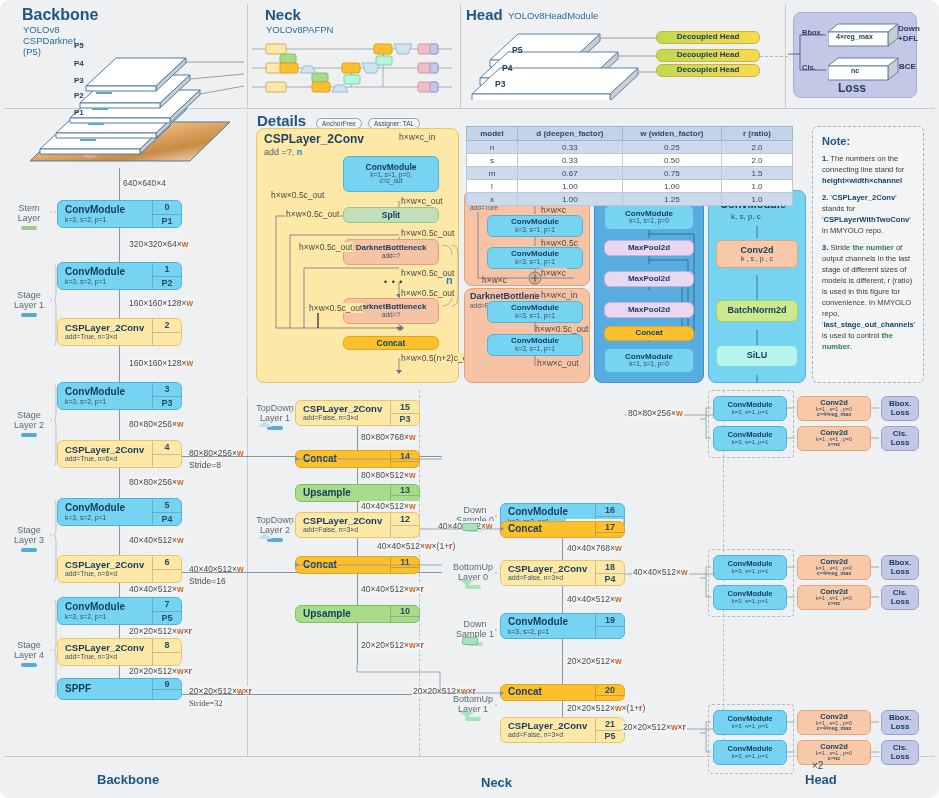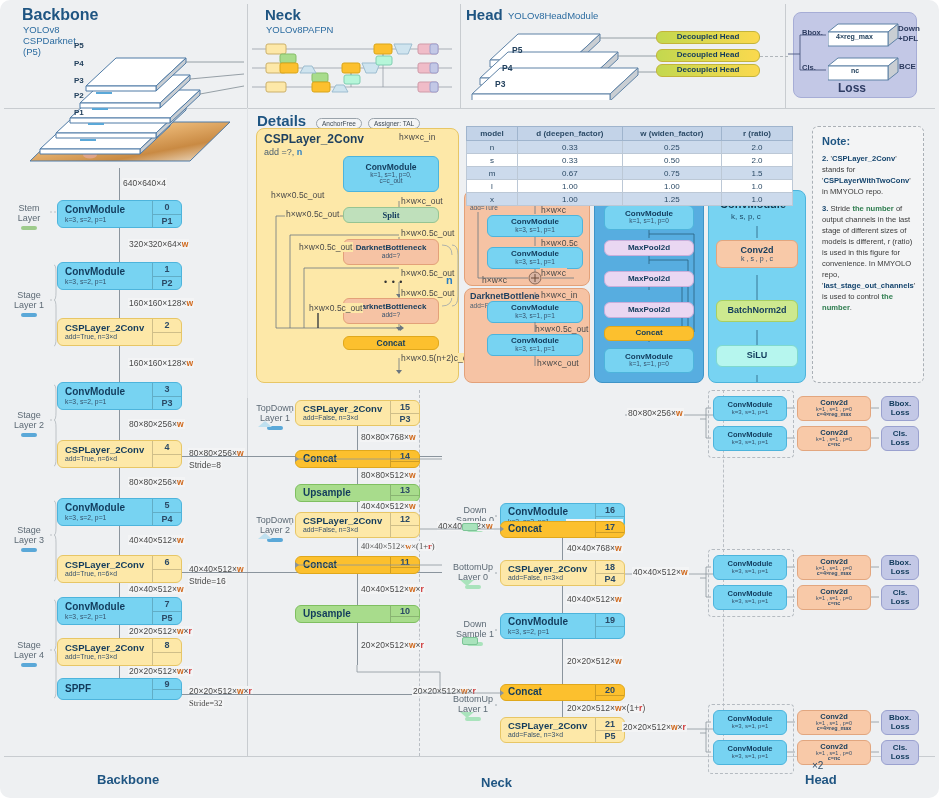--- a/index.html
+++ b/index.html
@@ -16,21 +16,21 @@
   .box .t2{color:#35506b;line-height:1.05;}
   .nodeblue{background:#77d3f2;border-color:#4db4dc;}
   .nodeyellow{background:#fde8a8;border-color:#e7c666;}
   .nodeorange{background:#fcc02e;border-color:#e0a81c;}
   .nodegreen{background:#a8dc8c;border-color:#7fbf61;}
   .nodesalmon{background:#f6c3a4;border-color:#e3a179;}
   .nodeconv2d{background:#f8c9a8;border-color:#e2a67f;}
   .nodebn{background:#cde98f;border-color:#a8cf62;}
   .nodesilu{background:#b6f6ee;border-color:#7fd9ce;}
   .nodeloss{background:#c3c8e6;border-color:#9aa1cf;}
-  .nodesplit{background:#bfe0bb;border-color:#96c492;font-family:Liberation Serif, serif;}
+  .nodesplit{background:#bfe0bb;border-color:#96c492;}
   .nodepool{background:#ead7f2;border-color:#c9aedb;}
   .nodehead{background:linear-gradient(90deg,#c3d84f,#fbd94e);border-color:#c3b43a;}
   .idxwrap{position:absolute;right:0;top:0;bottom:0;width:28px;border-left:1px solid rgba(0,0,0,.18);display:flex;flex-direction:column;}
   .idxwrap .a,.idxwrap .b{flex:1;display:flex;align-items:center;justify-content:center;font-size:9px;color:#2b4a66;font-weight:bold;}
   .idxwrap .b{border-top:1px solid rgba(0,0,0,.18);}
   .tag{position:absolute;font-size:8.5px;color:#4a4a4a;background:#f3f4f5;padding:0 1px;white-space:nowrap;}
   .tag .w{color:#d06a1e;font-weight:bold;}
   .tag .r{color:#cf3b3b;font-weight:bold;}
   .stage{position:absolute;font-size:9px;color:#5d6a75;text-align:center;line-height:1.15;}
   .stagebar{width:16px;height:4px;border-radius:2px;margin:2px auto 0;}
@@ -468,20 +468,21 @@
         <td>x</td>
           <td>1.00</td>
         <td>1.25</td>
           <td>1.0</td>
         </tr>
     </tbody>
   </table>
 
   <div class="note" style="left:812px;top:126px;width:112px;height:257px;">
     <h4>Note:</h4>
+    <p><b style="color:#15456e;">1.</b> <span>The numbers on the connecting line stand for </span><b>height×width×channel</b></p>
     <p><b style="color:#15456e;">2.</b> <span>'</span><b>CSPLayer_2Conv</b><span>' stands for '</span><b>CSPLayerWithTwoConv</b><span>' in MMYOLO repo.</span></p>
     <p><b style="color:#15456e;">3.</b> <span>Stride </span><span class="g">the number</span><span> of output channels in the last stage of different sizes of models is different, r (ratio) is used in this figure for convenience. In MMYOLO repo, '</span><b>last_stage_out_channels</b><span>' is used to control </span><span class="g">the number</span><span>.</span></p>
   </div>
 
   <div id="backbone-col">
       <div class="box nodeblue" style="left: 57px; top: 200px; width: 125px; height: 28px; padding-left: 7px;">
         <div class="t1" style="font-size: 10px;">ConvModule</div>
         <div class="t2" style="font-size: 6.8px;">k=3, s=2, p=1</div>
         <div class="idxwrap">
           <div class="a">0</div>
@@ -657,21 +658,21 @@
       <div class="tag" style="left: 360px; top: 501px;">40×40×512×<span class="w">w</span></div>
       <div class="box nodeyellow" style="left: 295px; top: 512px; width: 125px; height: 26px; padding-left: 7px;">
         <div class="t1" style="font-size: 9.5px;">CSPLayer_2Conv</div>
         <div class="t2" style="font-size: 6.8px;">add=False, n=<span class="d">3×d</span></div>
         <div class="idxwrap">
           <div class="a">12</div>
           <div class="b"></div>
         </div>
       </div>
       <div class="conn" style="left: 357px; top: 538px; width: 1px; height: 18px;"></div>
-      <div class="tag" style="left: 360px; top: 541px; font-family: Liberation Serif, serif;">40×40×512×<span class="w">w</span>×(1+<span class="r">r</span>)</div>
+      <div class="tag" style="left: 376px; top: 541px;">40×40×512×<span class="w">w</span>×(1+<span class="r">r</span>)</div>
       <div class="box nodeorange" style="left: 295px; top: 556px; width: 125px; height: 18px; padding-left: 7px;">
         <div class="t1" style="font-size: 10px;">Concat</div>
         <div class="idxwrap">
           <div class="a">11</div>
           <div class="b"></div>
         </div>
       </div>
       <div class="conn" style="left: 357px; top: 574px; width: 1px; height: 31px;"></div>
       <div class="tag" style="left: 360px; top: 583.5px;">40×40×512×<span class="w">w</span>×<span class="r">r</span></div>
       <div class="box nodegreen" style="left: 295px; top: 605px; width: 125px; height: 18px; padding-left: 7px;">

